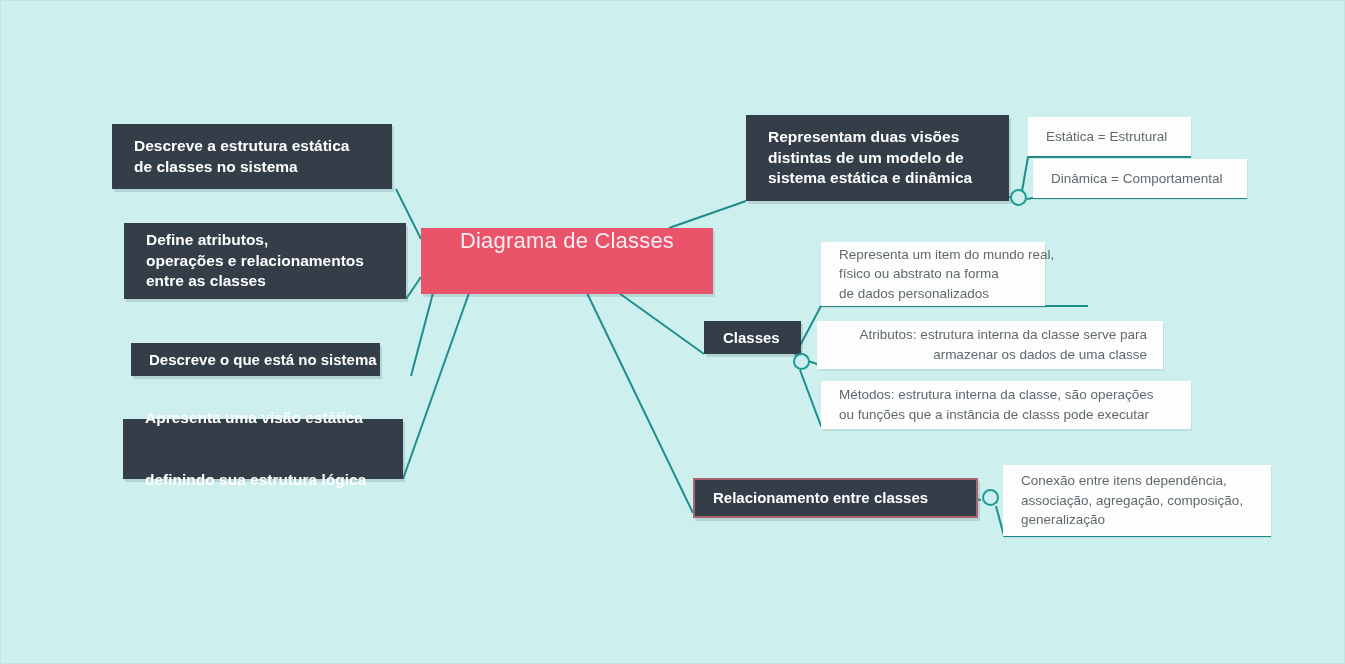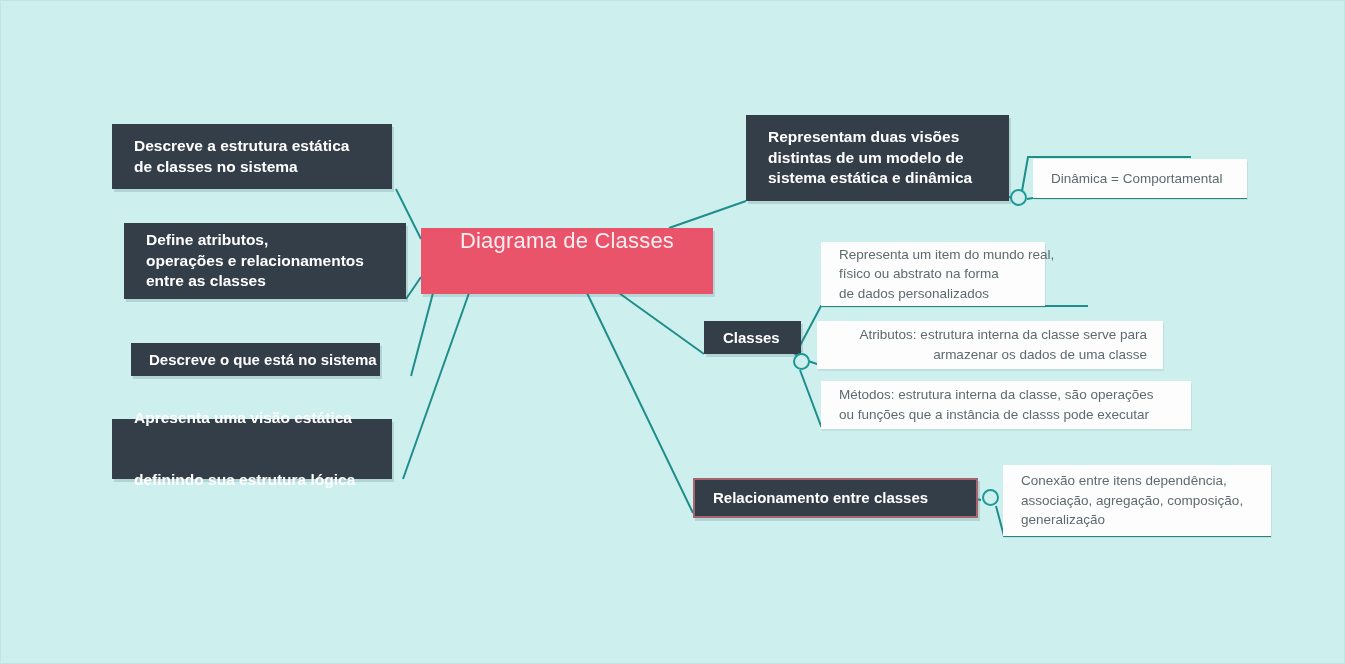--- a/index.html
+++ b/index.html
@@ -141,32 +141,35 @@
   <div class="node dark" style="left:123px; top:222px; width:282px; height:76px;">
     <span class="line">Define atributos,</span>
     <span class="line">operações e relacionamentos</span>
     <span class="line">entre as classes</span>
   </div>
 
   <div class="node dark compact" style="left:98px; top:342px; width:249px; height:33px;margin-left:32px;">
     <span class="line">Descreve o que está no sistema</span>
   </div>
 
-  <div class="node dark" style="left:111px; top:418px; width:280px; height:60px;gap:41px;">
+  <div class="node dark" style="left:122px; top:418px; width:280px; height:60px;gap:41px;">
     <span class="line">Apresenta uma visão estática</span>
     <span class="line">definindo sua estrutura lógica</span>
   </div>
 
   <div class="node dark" style="left:745px; top:114px; width:263px; height:86px;">
     <span class="line">Representam duas visões</span>
     <span class="line">distintas de um modelo de</span>
     <span class="line">sistema estática e dinâmica</span>
   </div>
   <div class="knob" style="left:1009px; top:188px;"></div>
 
+  <div class="node leaf one-line" style="left:1027px; top:116px; width:163px; height:39px;">
+    <span class="line">Estática = Estrutural</span>
+  </div>
 
   <div class="node leaf one-line" style="left:1032px; top:158px; width:214px; height:39px;">
     <span class="line">Dinâmica = Comportamental</span>
   </div>
 
   <div class="node dark compact" style="left:703px; top:320px; width:97px; height:33px;padding-left:19px;">
     <span class="line">Classes</span>
   </div>
   <div class="knob" style="left:792px; top:352px;"></div>
 

